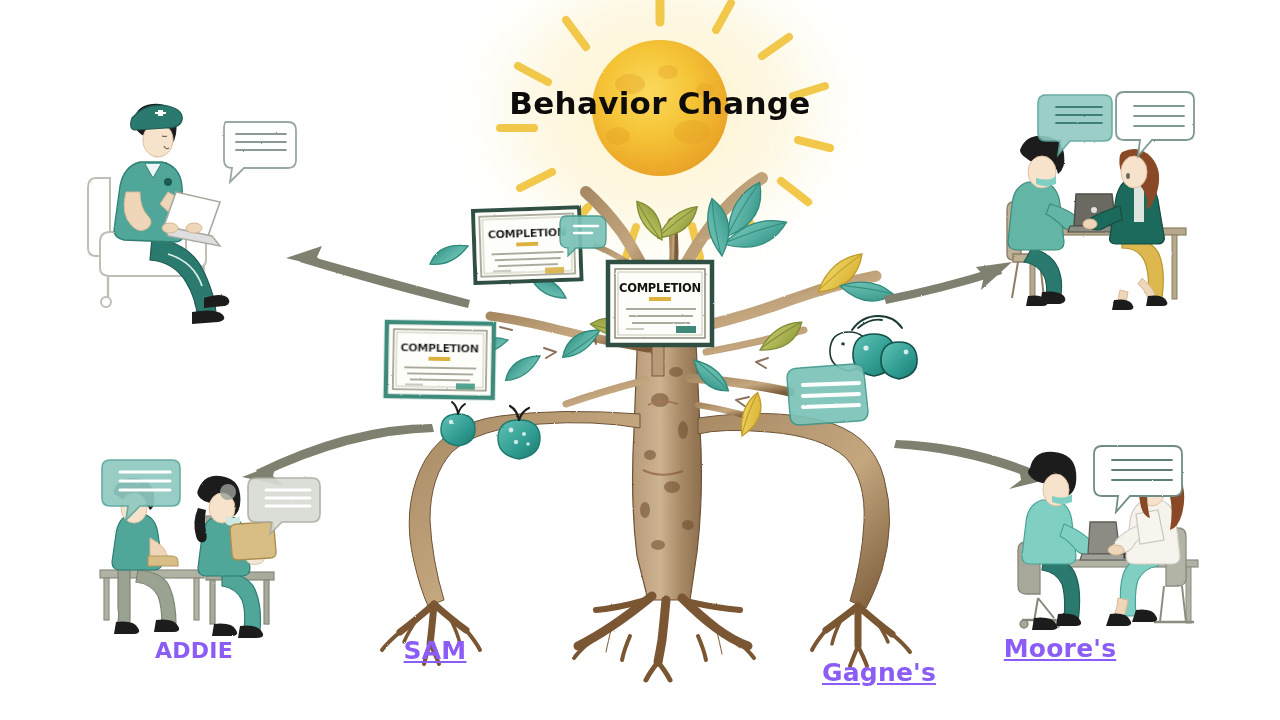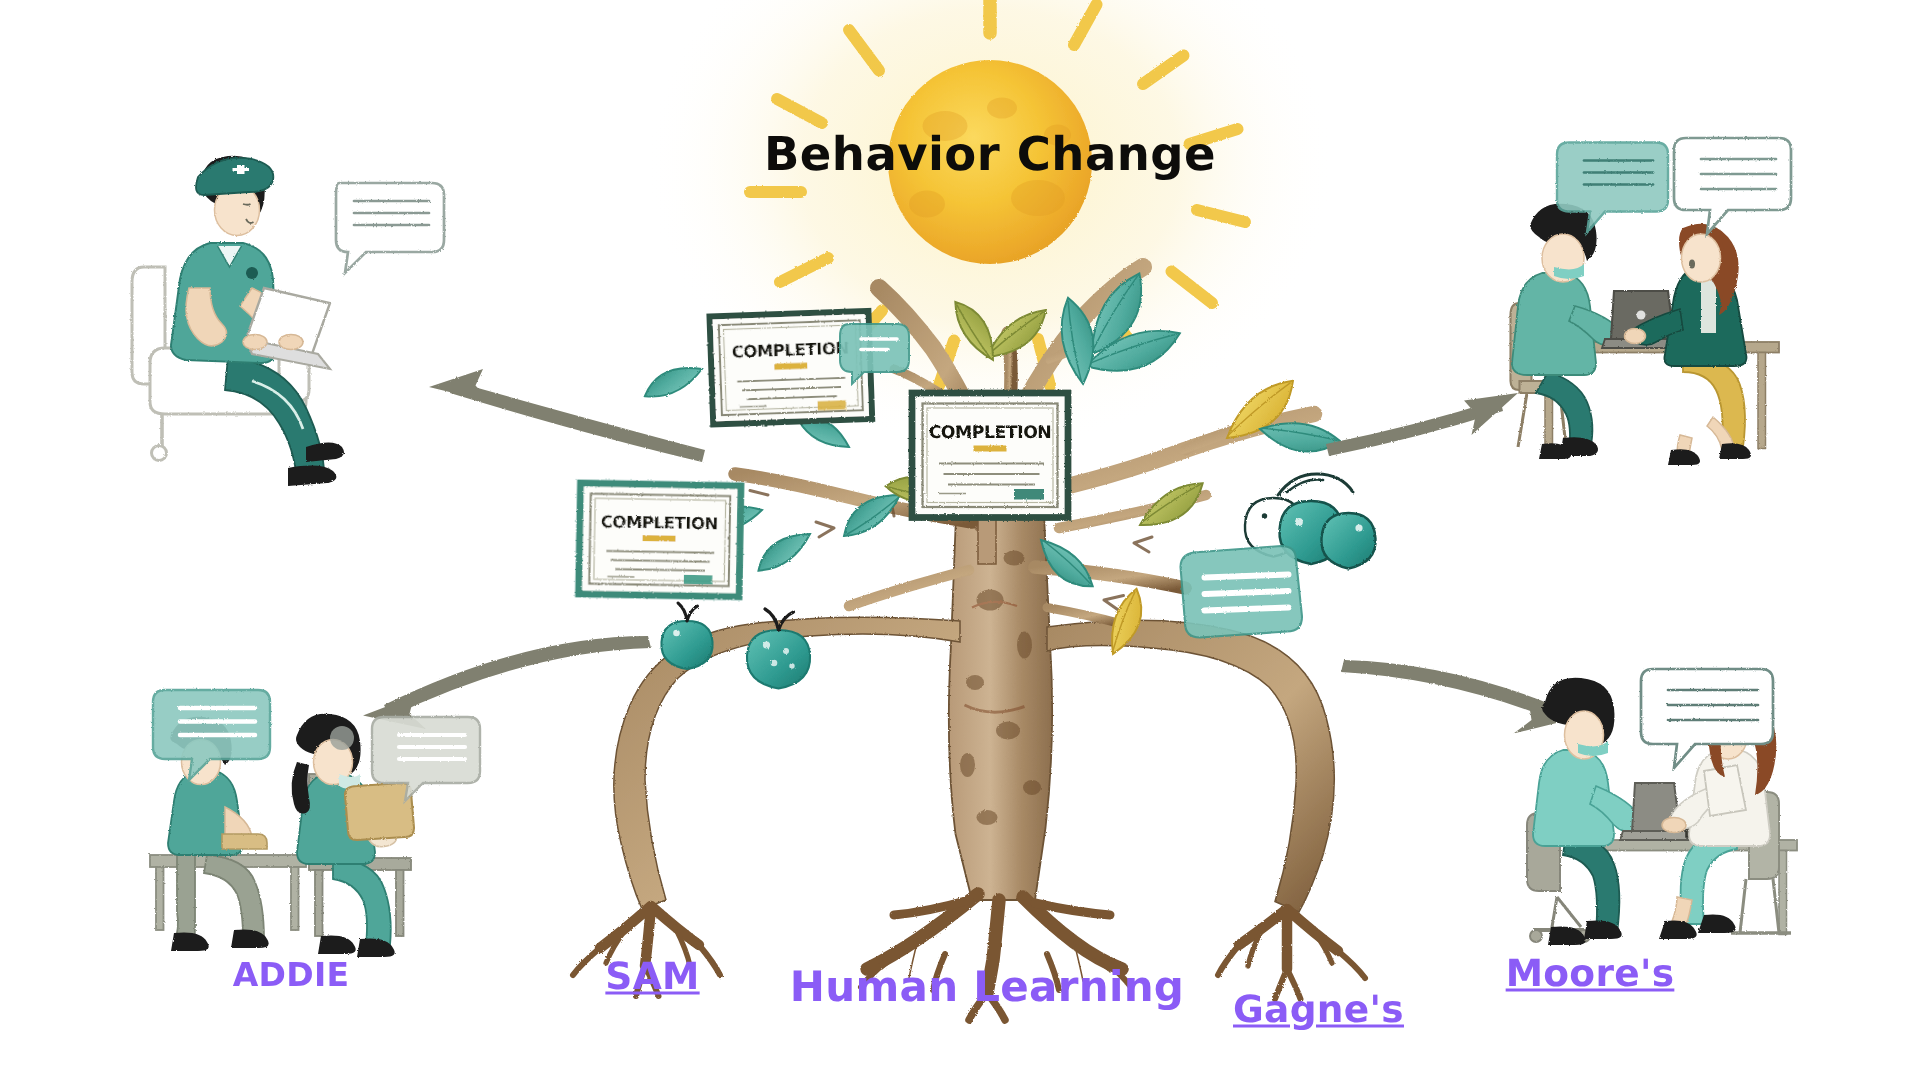--- a/index.html
+++ b/index.html
@@ -634,17 +634,16 @@
       <g stroke="#5f7e77" stroke-width="1.8" stroke-linecap="round">
         <line x1="1112" y1="460" x2="1172" y2="460"></line>
         <line x1="1112" y1="470" x2="1172" y2="470"></line>
         <line x1="1112" y1="480" x2="1172" y2="480"></line>
       </g>
     </g>
   </svg>
 
   <div class="label sm" style="left:194px;top:638px;">ADDIE</div>
   <div class="label md" style="left:435px;top:636px;">SAM</div>
-  <div class="label lg" style="left:658px;top:641px;">Human Learning</div>
   <div class="label md" style="left:879px;top:658px;">Gagne's</div>
   <div class="label md" style="left:1060px;top:634px;">Moore's</div>
 
 </div>
 
 </body></html>

